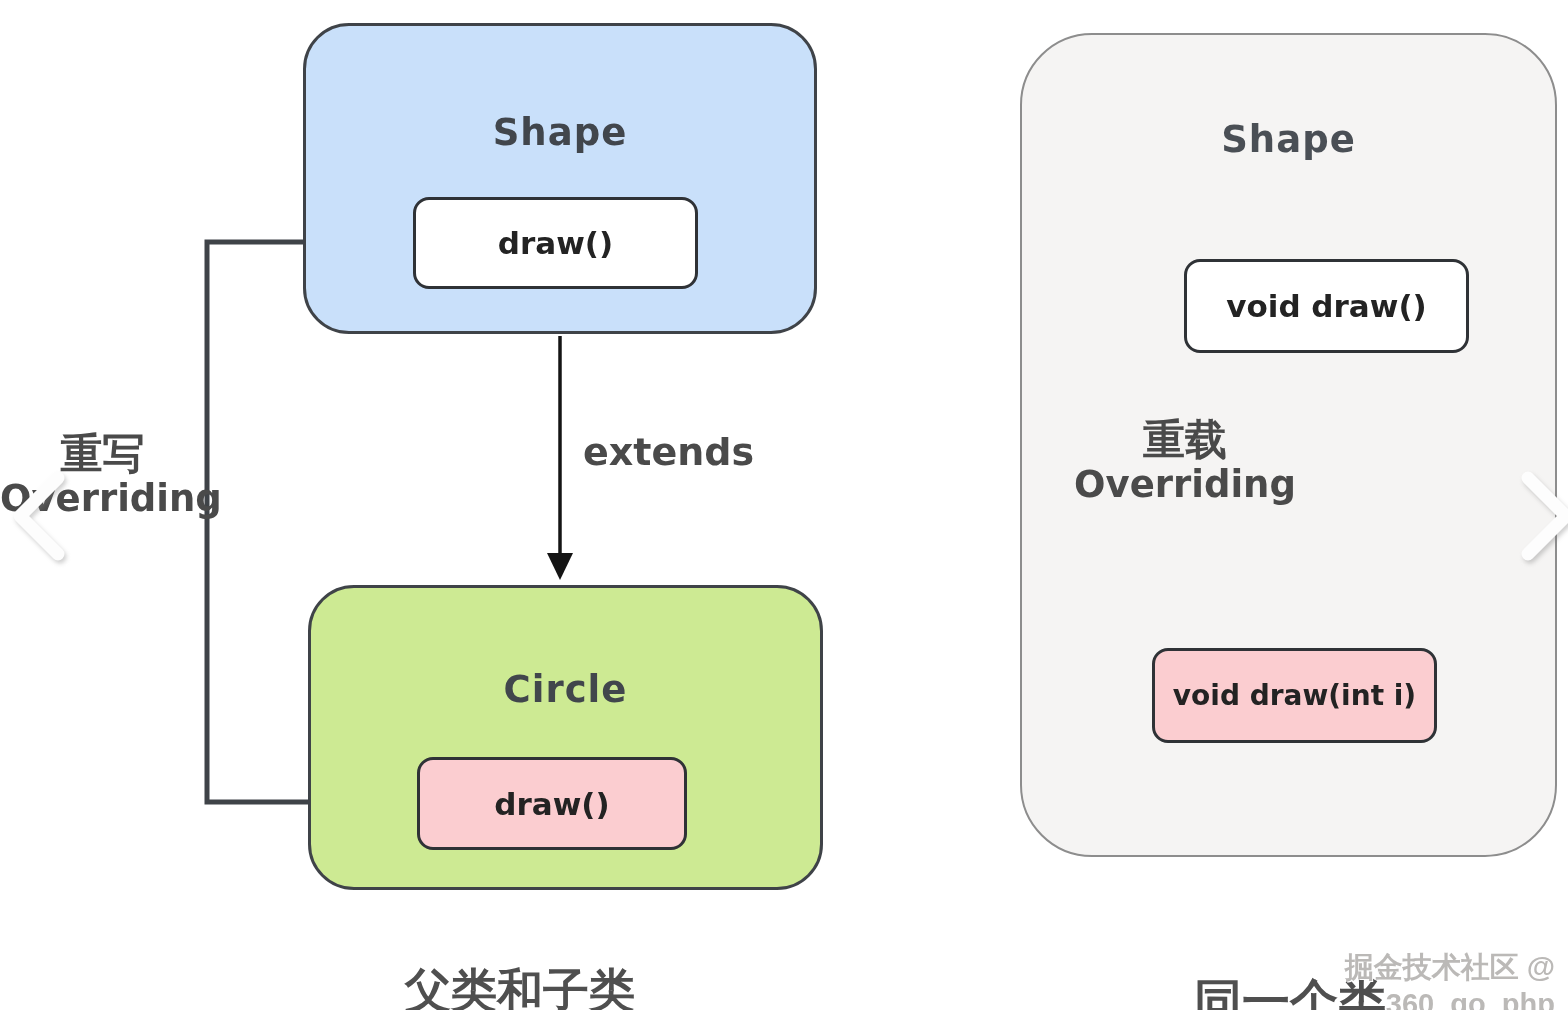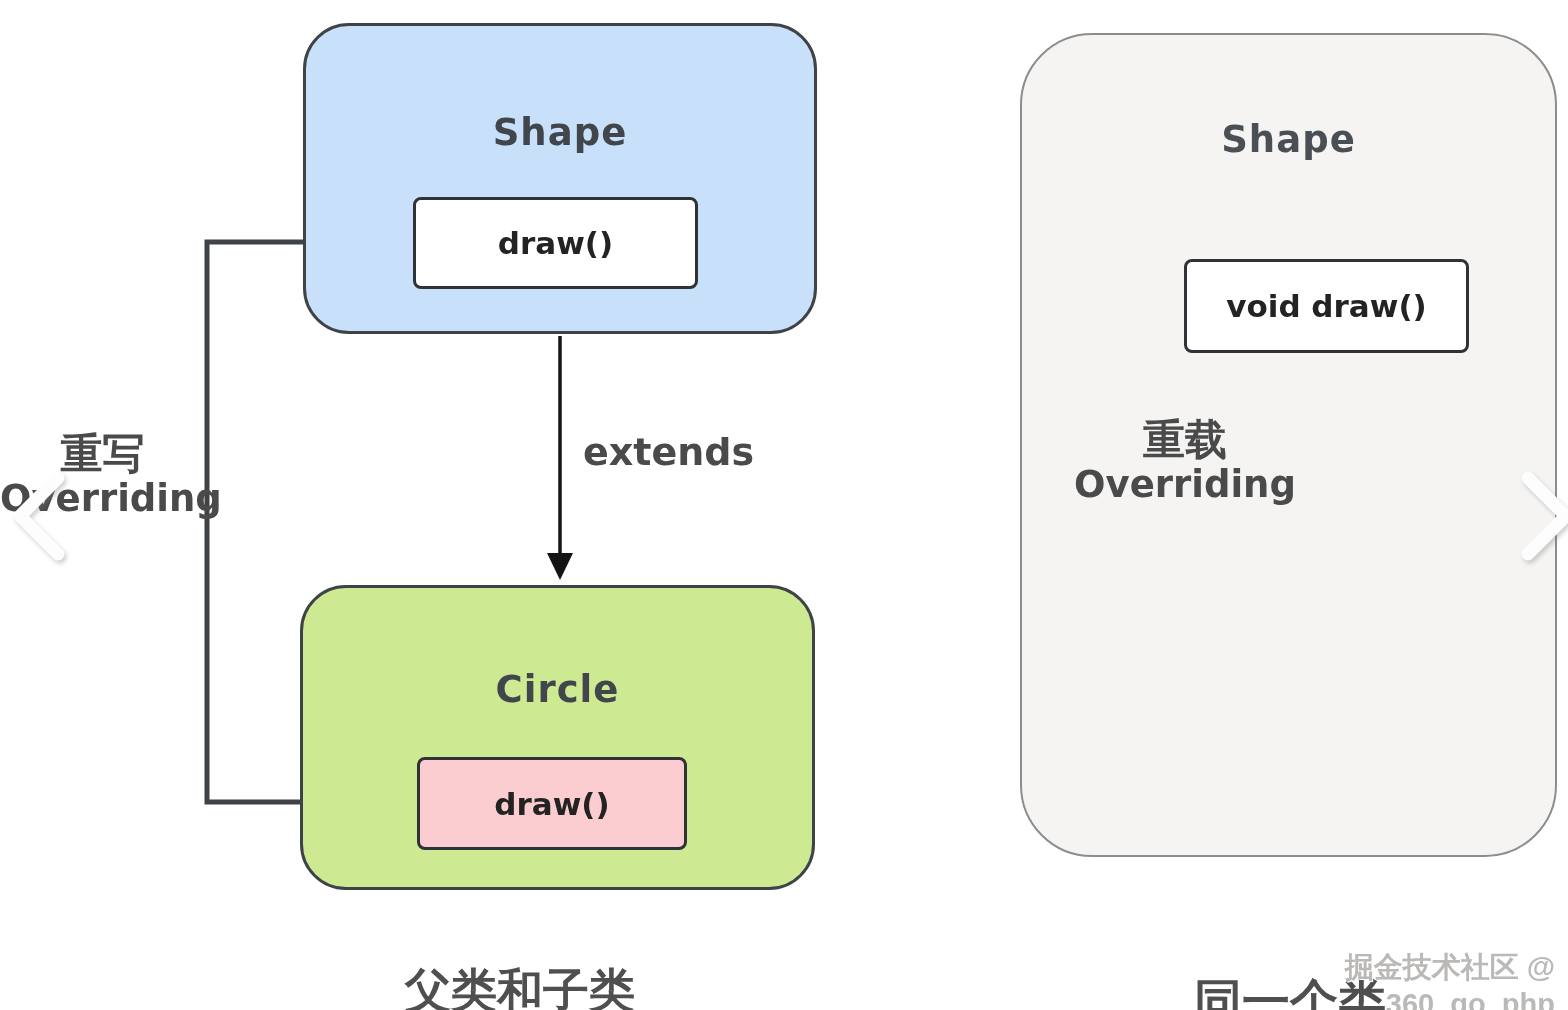--- a/index.html
+++ b/index.html
@@ -3,33 +3,33 @@
 <meta charset="utf-8">
 <style>
   * { margin:0; padding:0; box-sizing:border-box; }
   html,body { width:1568px; height:1010px; overflow:hidden; background:#ffffff;
               font-family:"DejaVu Sans", sans-serif; }
   .canvas { position:absolute; left:0; top:0; width:1568px; height:1010px; }
 
   
   .class-box { position:absolute; border:3px solid #3f4348; }
   .parent-box  { left:303px; top:23px;  width:514px; height:311px; border-radius:46px; background:#c9e0fa; }
-  .child-box   { left:300px; top:585px; width:515px; height:305px; border-radius:46px; background:#cdea93; }
+  .child-box   { left:308px; top:585px; width:515px; height:305px; border-radius:46px; background:#cdea93; }
   .panel-box   { left:1020px; top:33px; width:537px; height:824px; border-radius:72px;
                  background:#f5f4f3; border:2.5px solid #8d8d8d; }
 
   .class-title { position:absolute; width:100%; text-align:center;
                  font-size:37px; font-weight:700; color:#41464c; letter-spacing:1px; }
   .parent-box .class-title { top:85px; }
   .child-box  .class-title { top:80px; }
   .panel-title { position:absolute; left:1020px; top:118px; width:537px; text-align:center;
                  font-size:37px; font-weight:700; color:#4a4f55; letter-spacing:1px; }
 
   
-  .method-box { position:absolute; border:3px solid #2f3236; border-radius:8px;
+  .method-box { position:absolute; border:3px solid #2f3236; border-radius:16px;
                 display:flex; align-items:center; justify-content:center;
                 font-size:31px; font-weight:600; color:#232323; background:#ffffff; }
   .m-parent-draw { left:413px;  top:197px; width:285px; height:92px; }
   .m-child-draw  { left:417px;  top:757px; width:270px; height:93px; background:#fbcdd0; }
   .m-void-draw   { left:1184px; top:259px; width:285px; height:94px; }
   .m-void-draw-i { left:1152px; top:648px; width:285px; height:95px; background:#fbcdd0; font-size:28px; }
 
   
   .rel-label { position:absolute; text-align:center; color:#4a4a4a; line-height:1.15; }
   .rel-zh { font-size:42px; font-weight:700; }
@@ -85,20 +85,21 @@
   <div class="edge-label">extends</div>
 
   <div class="rel-label label-overriding">
     <div class="rel-zh">重写</div>
     <div class="rel-en">Overriding</div>
   </div>
 
   <div class="class-box panel-box"></div>
   <div class="panel-title">Shape</div>
   <div class="method-box m-void-draw">void draw()</div>
+  <div class="method-box m-void-draw-i">void draw(int i)</div>
 
   <div class="rel-label label-overloading">
     <div class="rel-zh">重载</div>
     <div class="rel-en">Overriding</div>
   </div>
 
   <div class="caption caption-left">父类和子类</div>
   <div class="caption caption-right">同一个类</div>
 
   <div class="watermark">掘金技术社区 @ 360_go_php</div>

